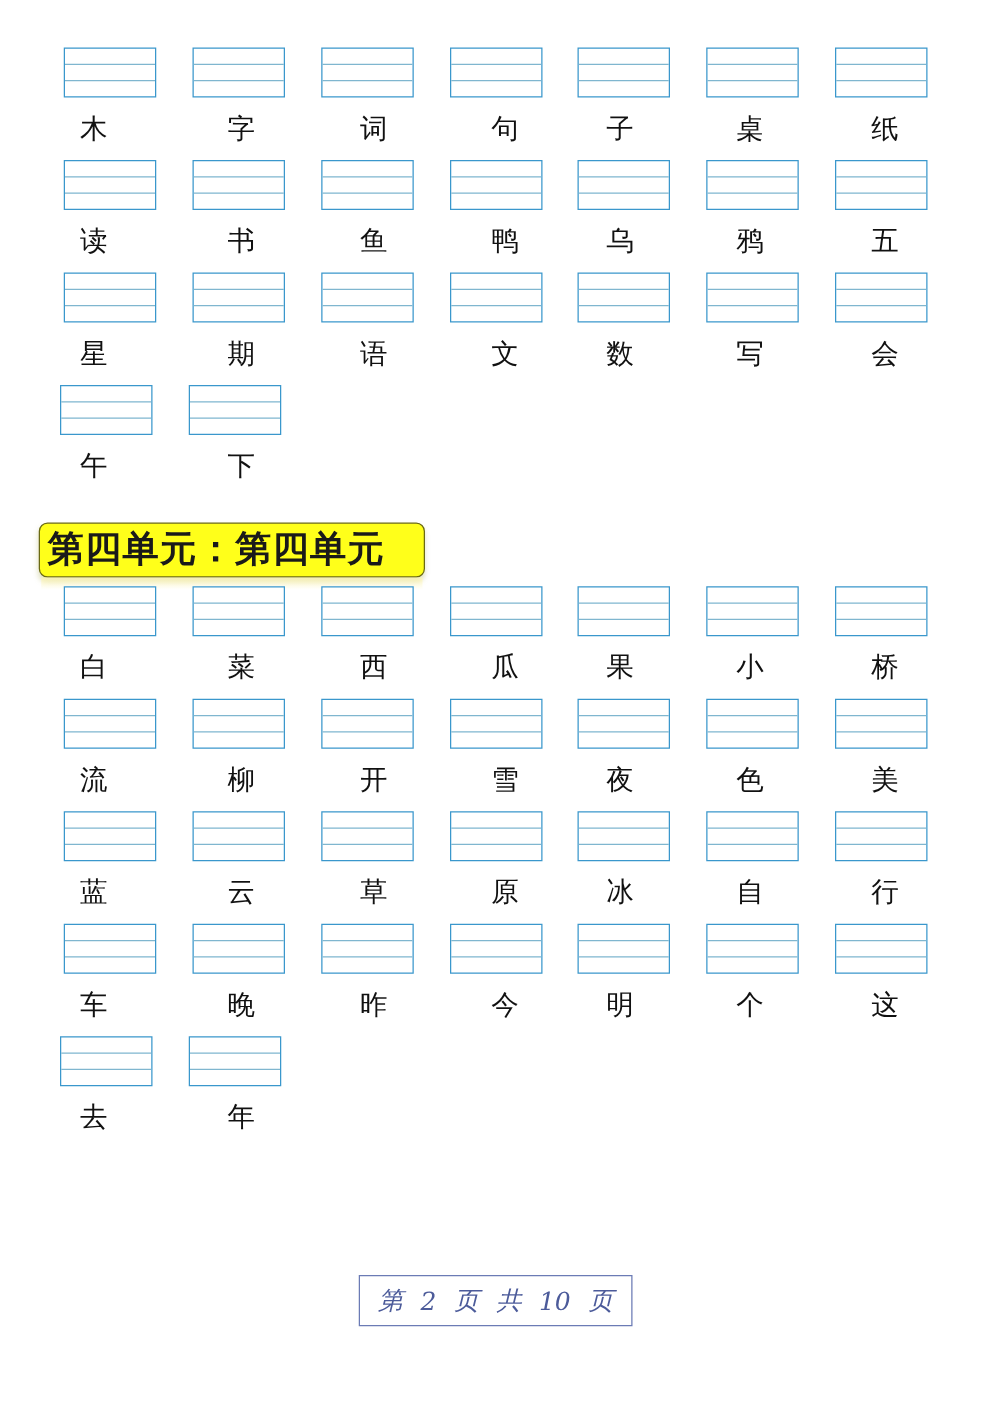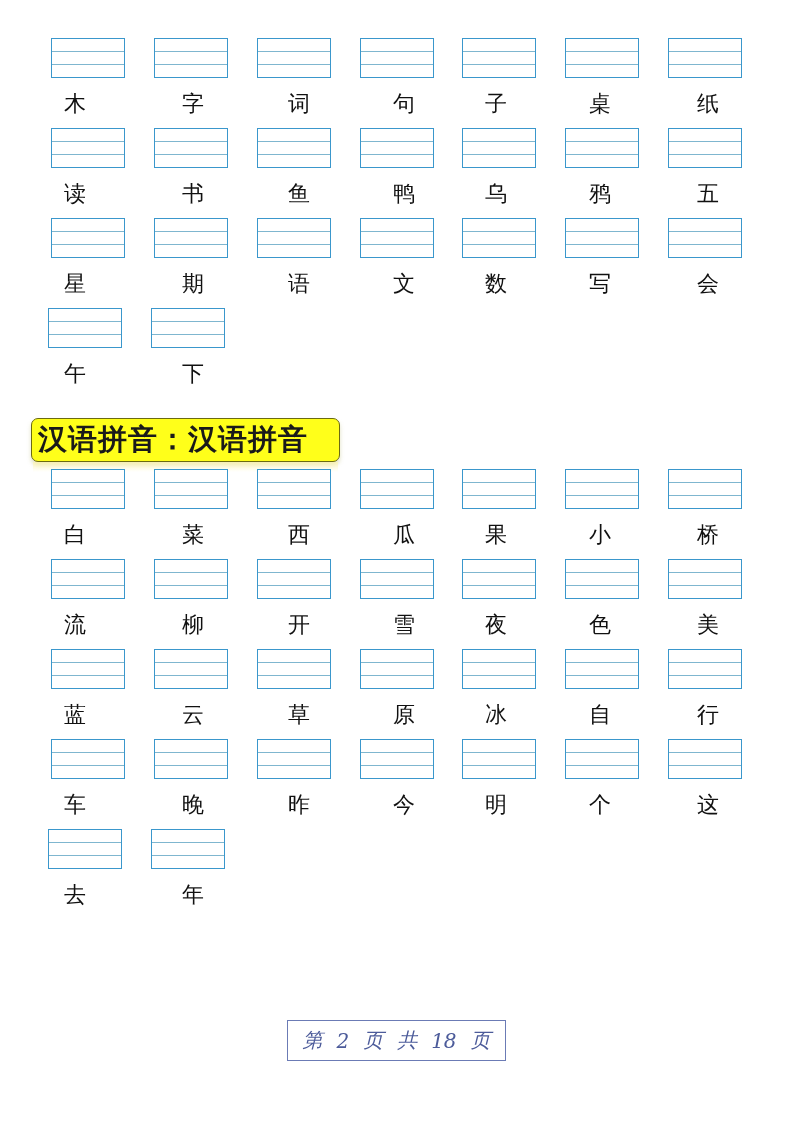--- a/index.html
+++ b/index.html
@@ -219,21 +219,21 @@
         <div class="pinyin-box">
             <div class="line l1"></div>
             <div class="line l2"></div>
           </div>
         <div class="hanzi" style="left:22px;">下</div>
       </div>
     </div>
   </div>
 
   <div class="heading">
-    <span>汉语拼音：汉语拼音</span>
+    <span>第四单元：第四单元</span>
   </div>
   <div class="heading-reflect"></div>
 
   <div class="grid" style="top:469px;">
 
     <div class="row" style="top:0px;">
       <div class="cell" style="left:51px;">
         <div class="pinyin-box">
             <div class="line l1"></div>
             <div class="line l2"></div>
@@ -456,17 +456,17 @@
         <div class="hanzi" style="left:22px;">年</div>
       </div>
     </div>
   </div>
 
   <div class="footer">
     <span>第</span>
     <span>2</span>
     <span>页</span>
     <span>共</span>
-    <span>18</span>
+    <span>10</span>
     <span>页</span>
   </div>
 
 </div>
 
 </body></html>

